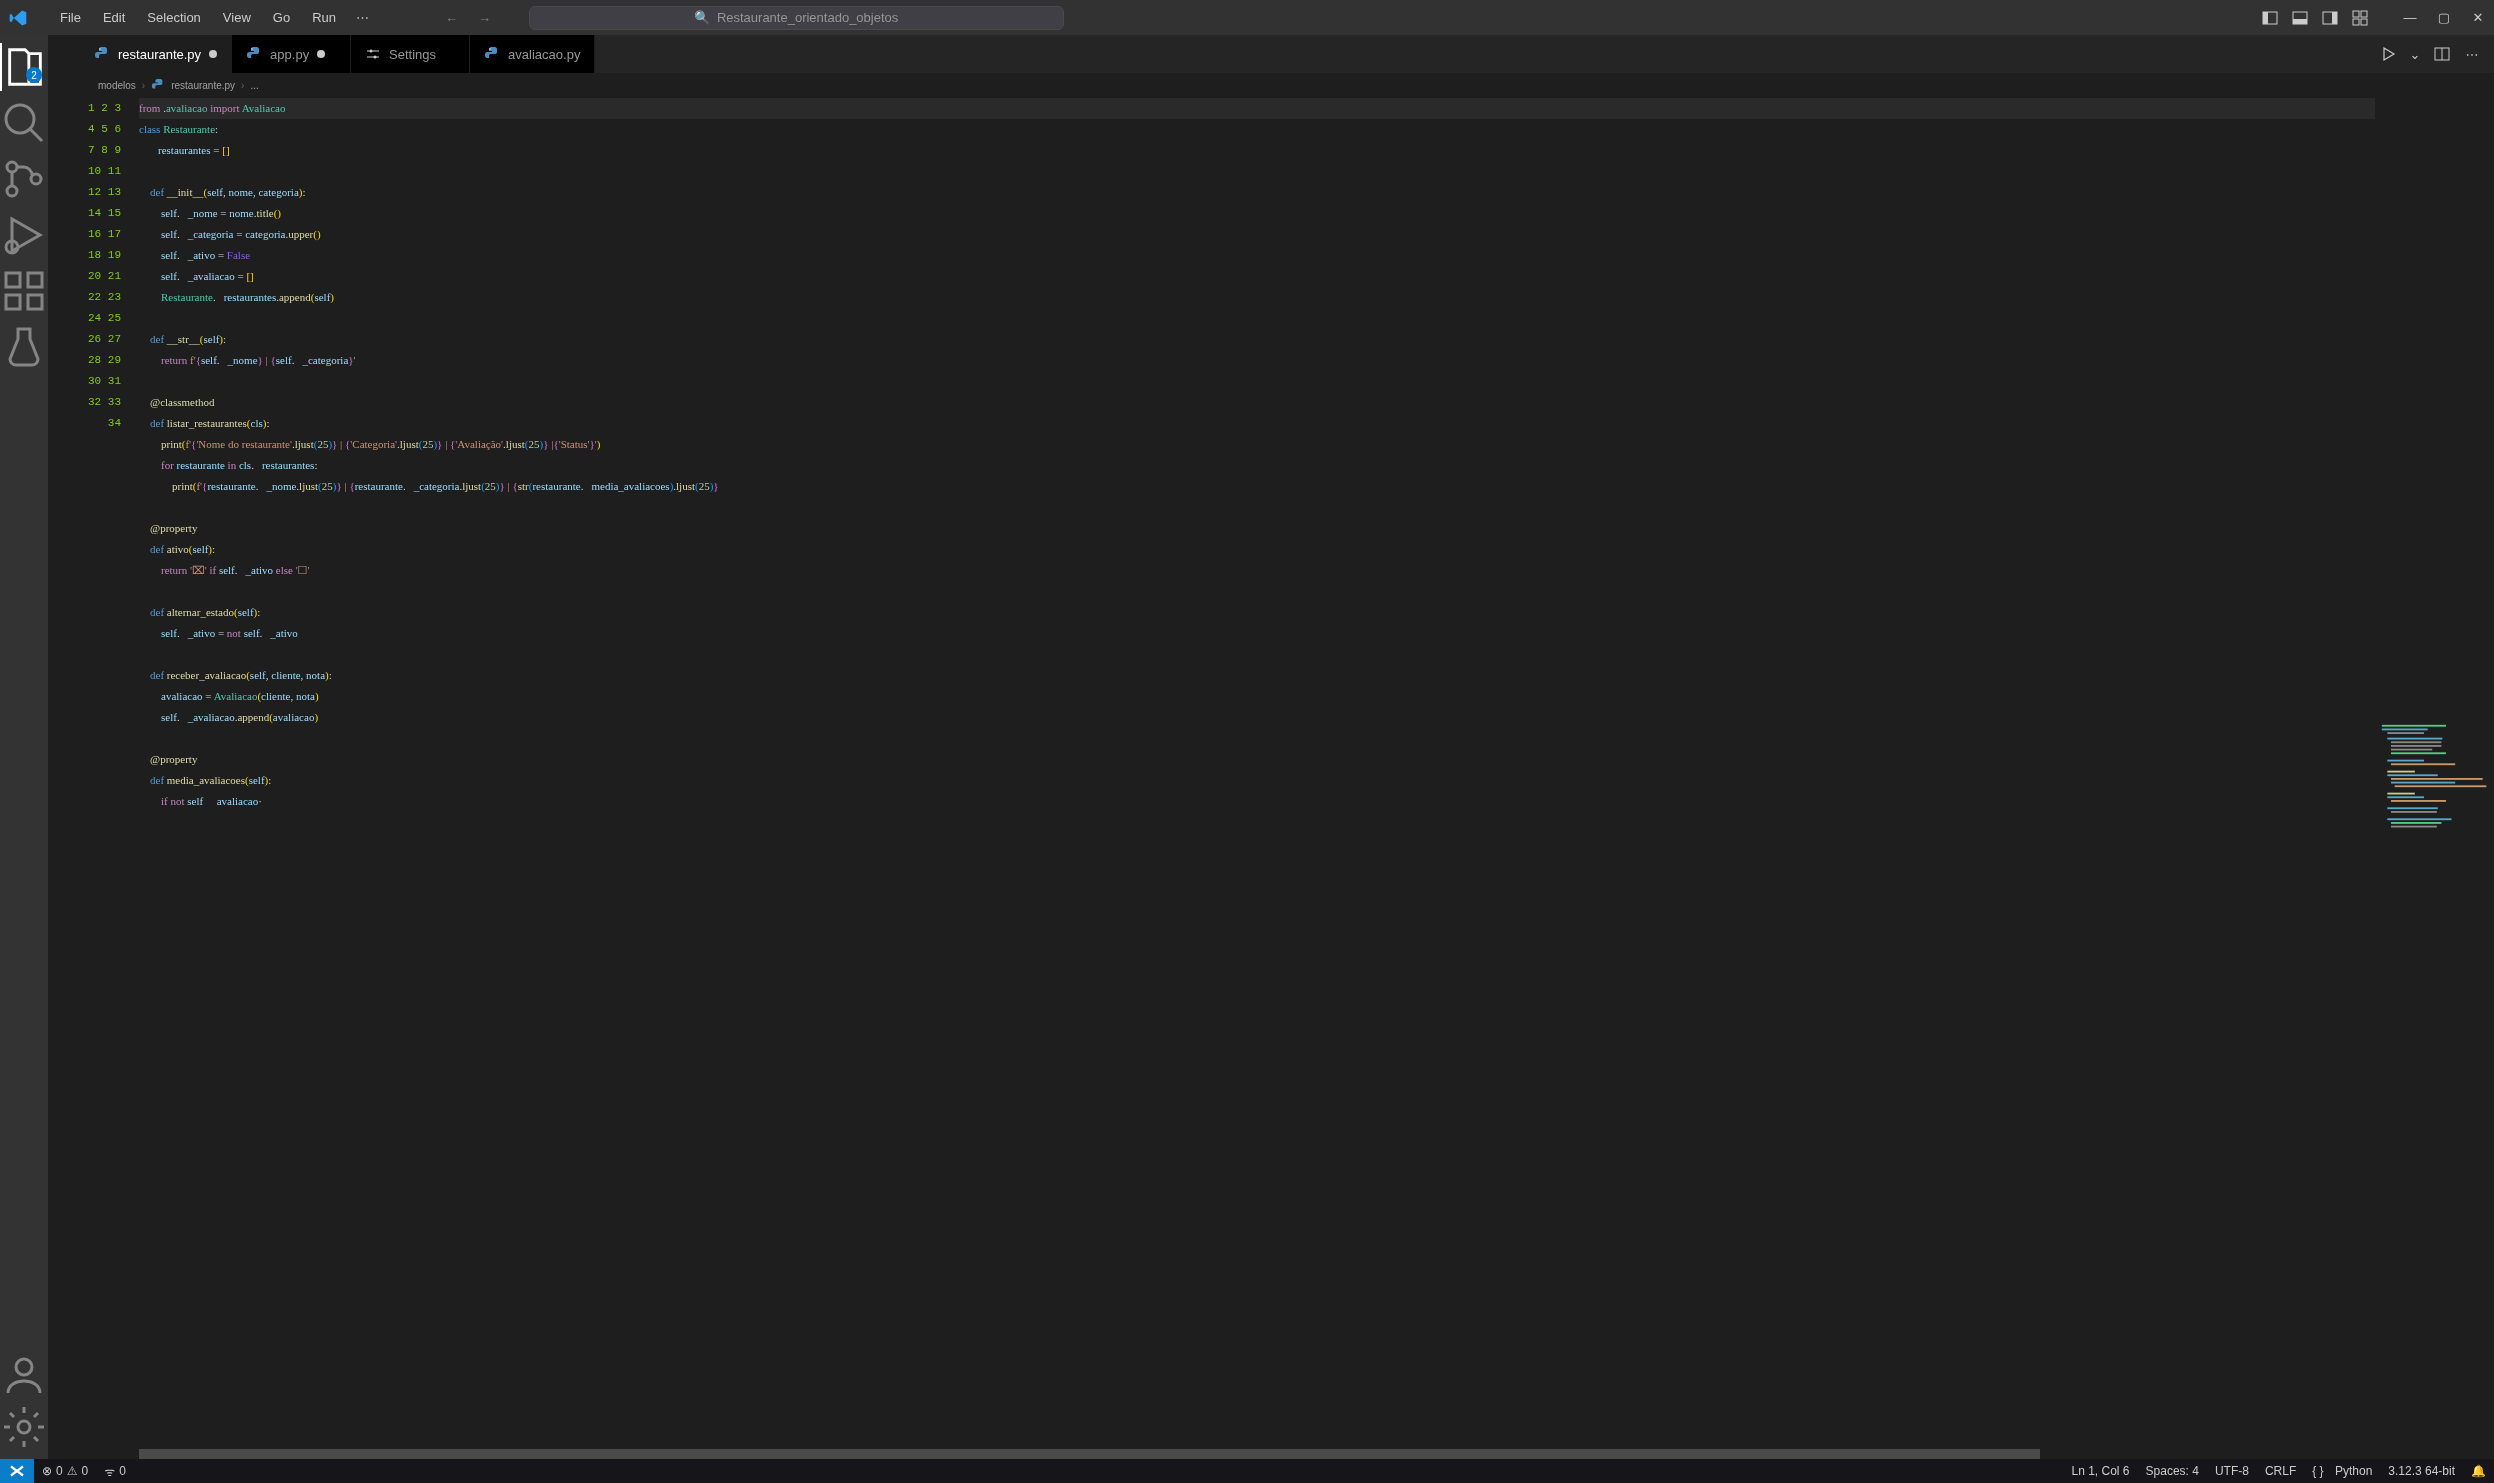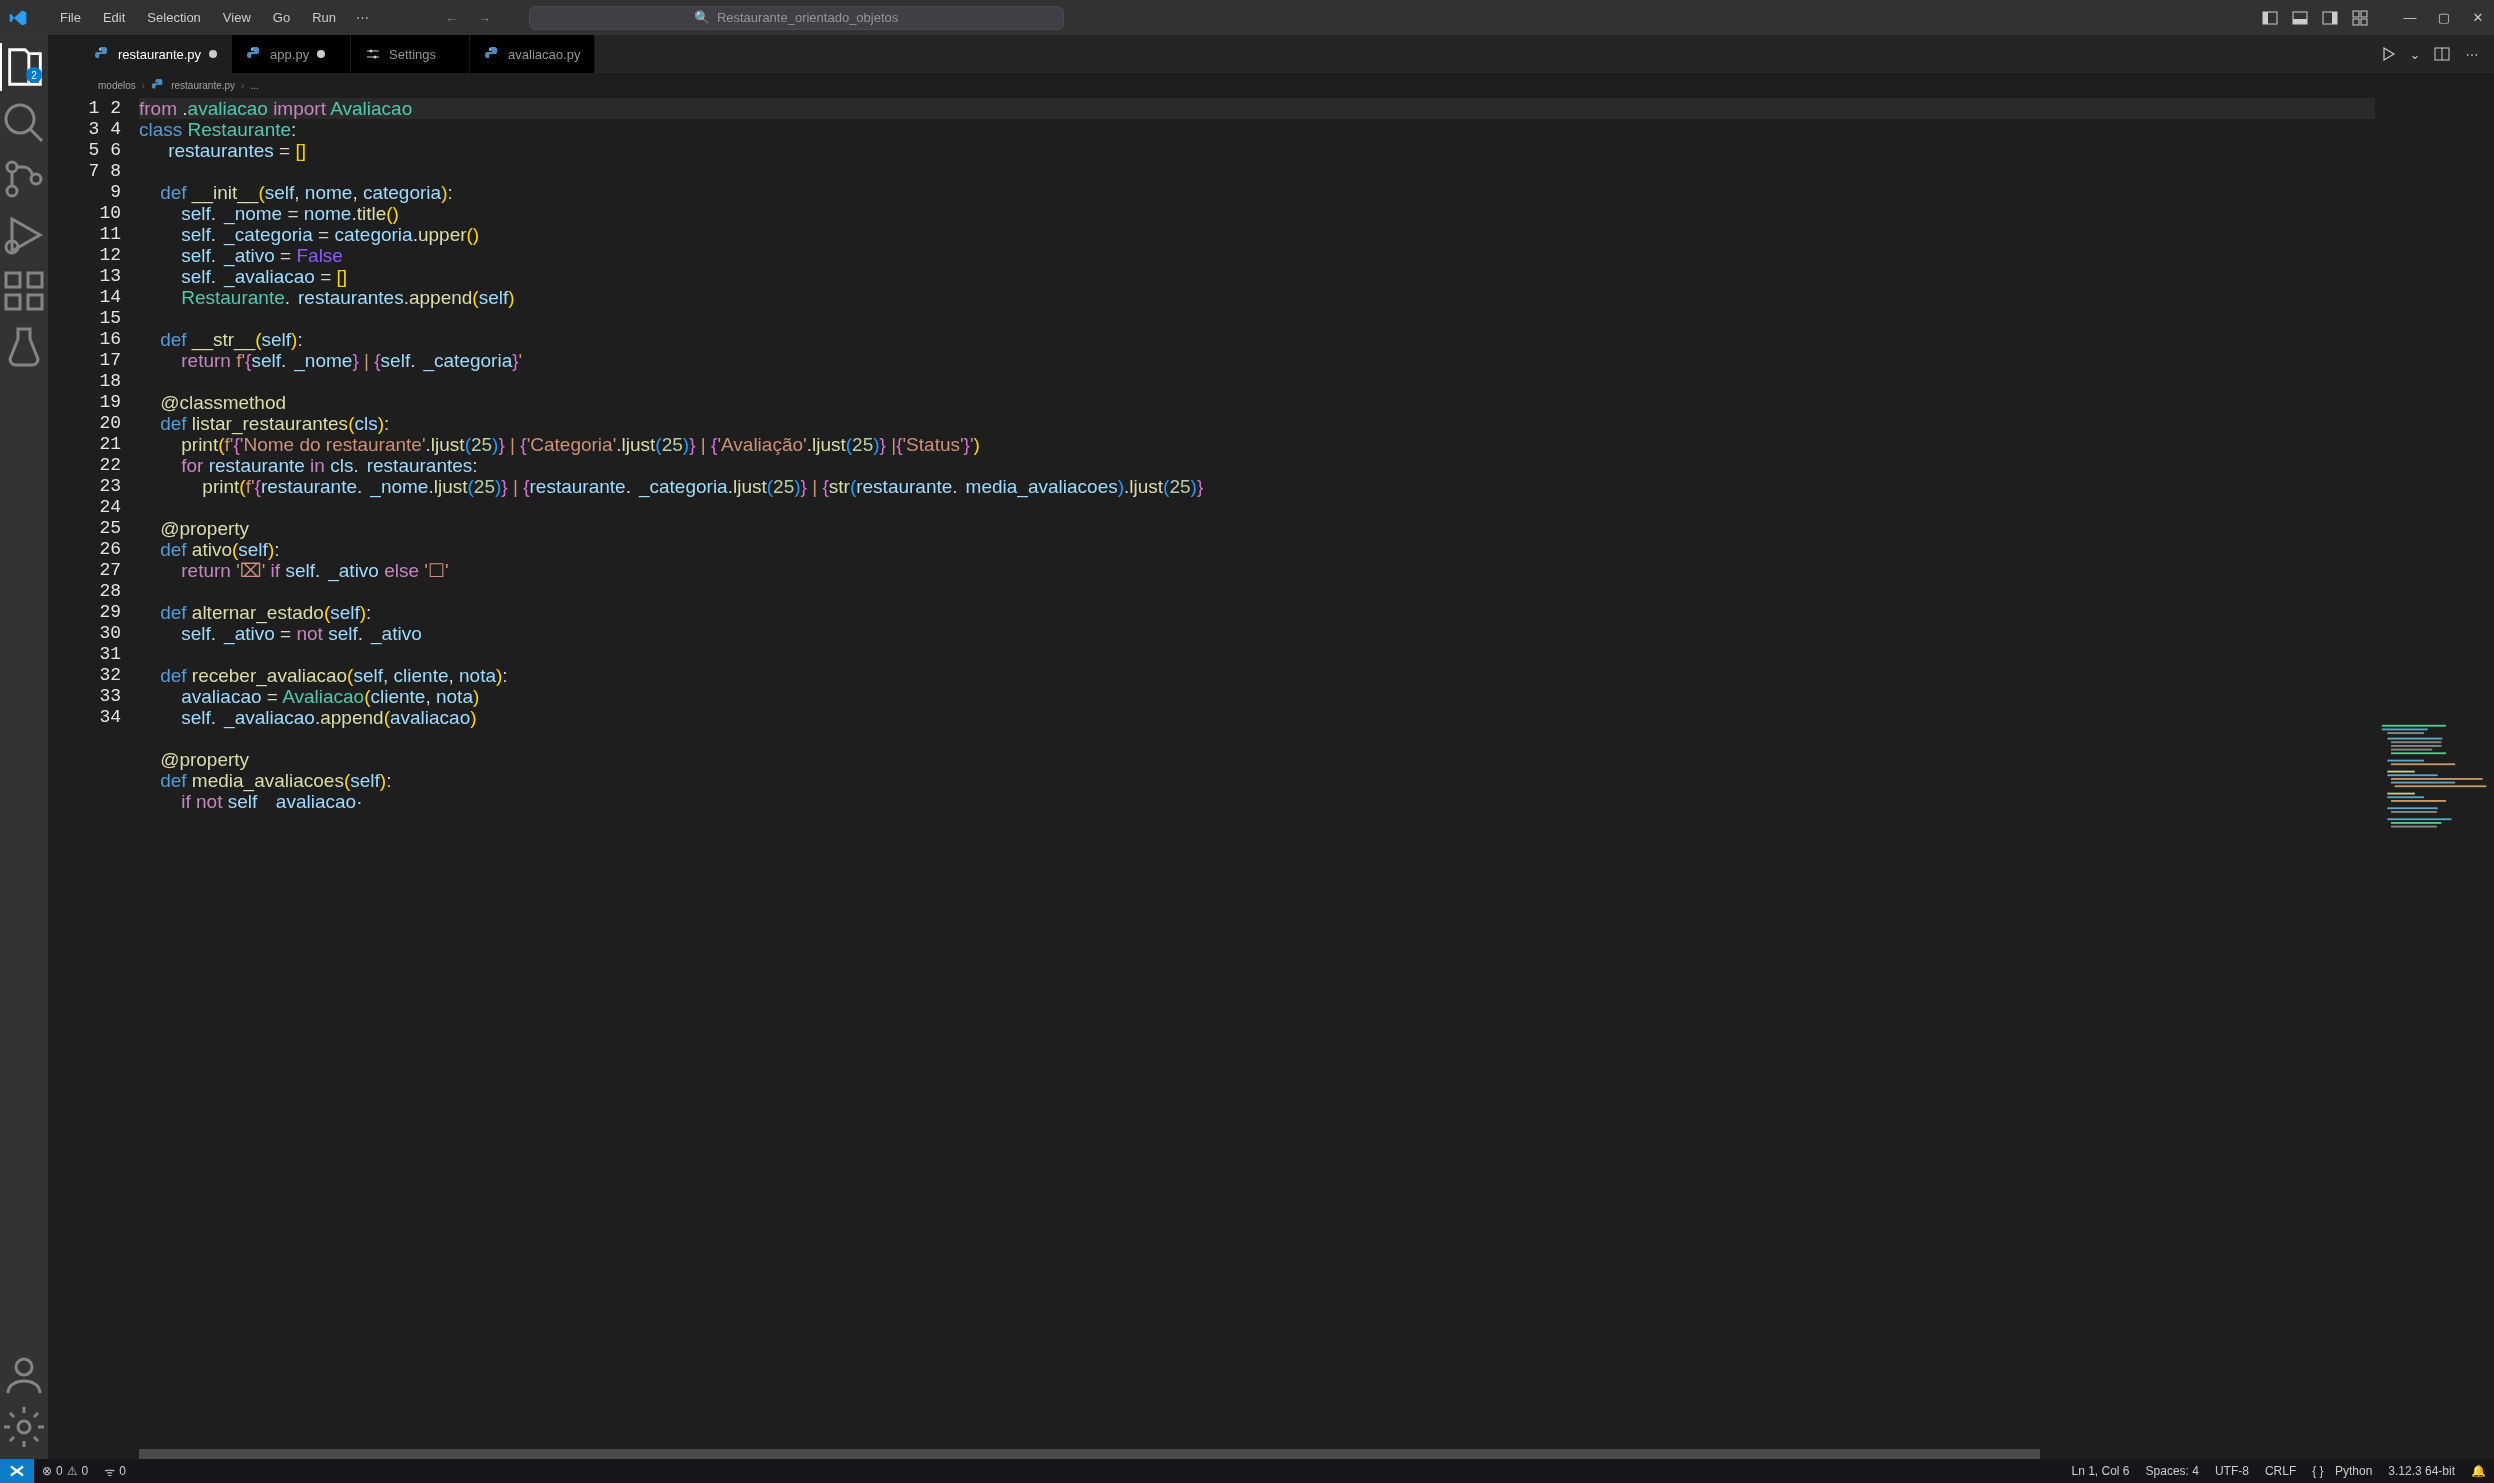--- a/index.html
+++ b/index.html
@@ -100,28 +100,28 @@
   gap:6px;
   color:#a0a0a0;
   font-size:10px;
   background:#1e1e1e;
 }
 .breadcrumb-sep { color:#606060; }
 
 .code-area { flex:1; display:flex; overflow:hidden; position:relative; }
 .gutter {
   width:59px; text-align:right; padding-right:18px;
-  color:#e5e5e5; font-family:'Consolas','Courier New',monospace;
-  font-size:18px; line-height:21px; padding-top:1px;
+  color:#84cc16; font-family:'Consolas','Courier New',monospace;
+  font-size:11px; line-height:21px; padding-top:1px;
   user-select:none;
 }
 .code {
   flex:1;
-  font-family:Liberation Sans, sans-serif;
-  font-size:19px; line-height:21px;
+  font-family:Liberation Serif, serif;
+  font-size:11px; line-height:21px;
   white-space:pre;
   padding-top:1px;
   overflow:hidden;
   color:#d4d4d4;
 }
 .minimap {
   width:119px; background:#1e1e1e;
   border-left:1px solid #1e1e1e;
   padding:4px;
 }

